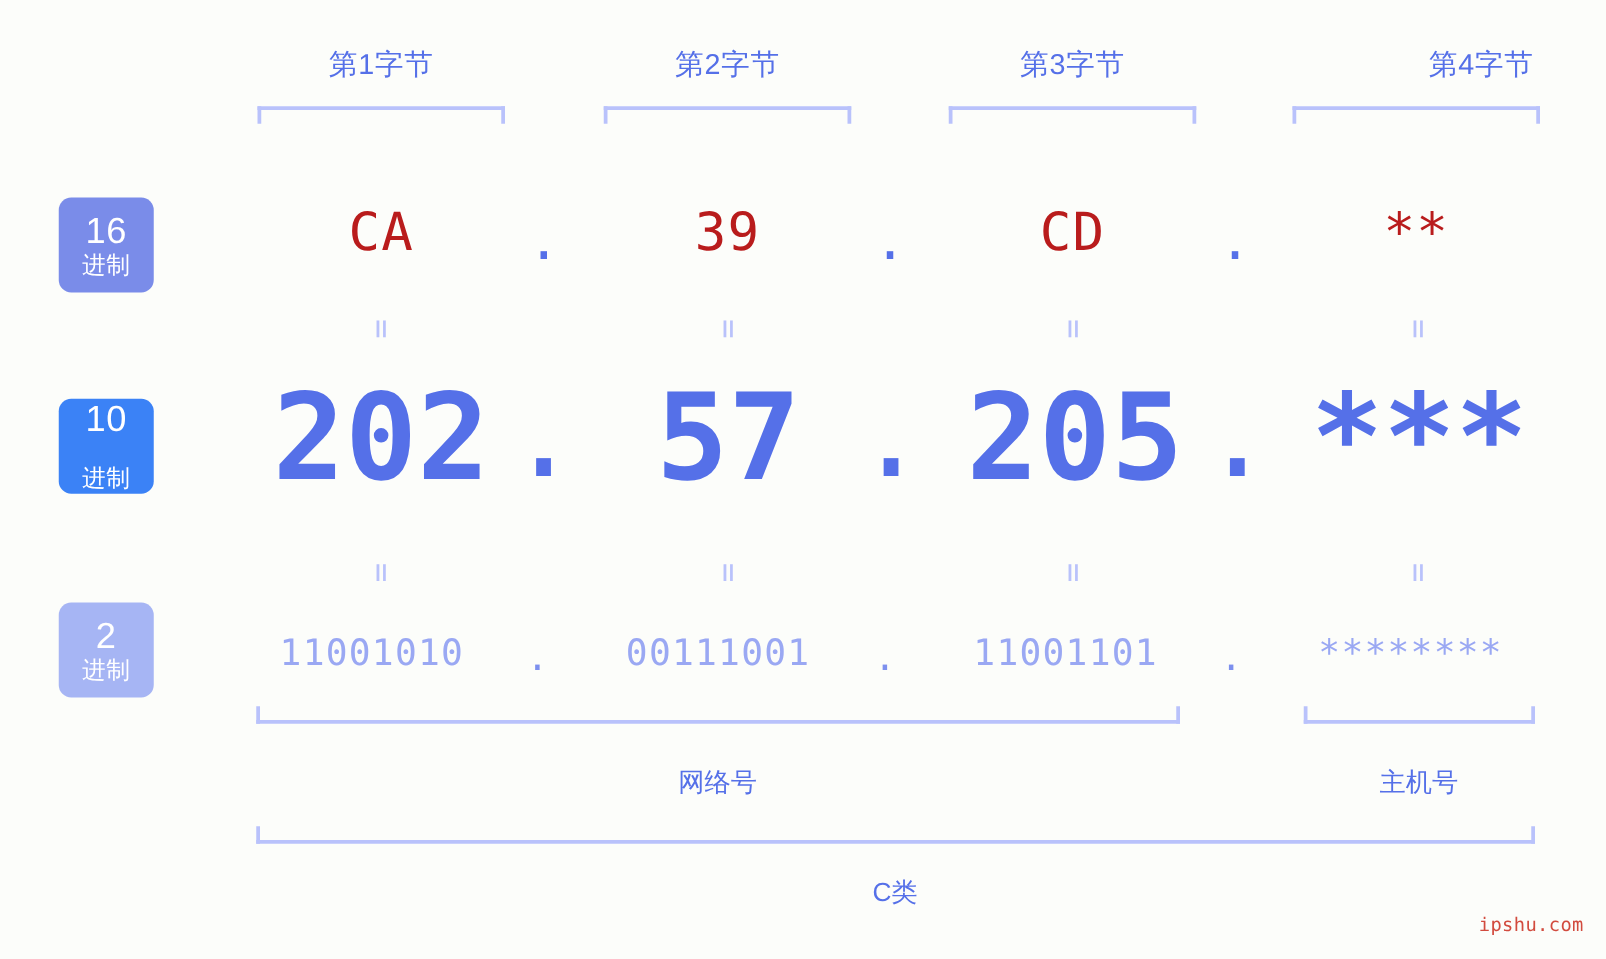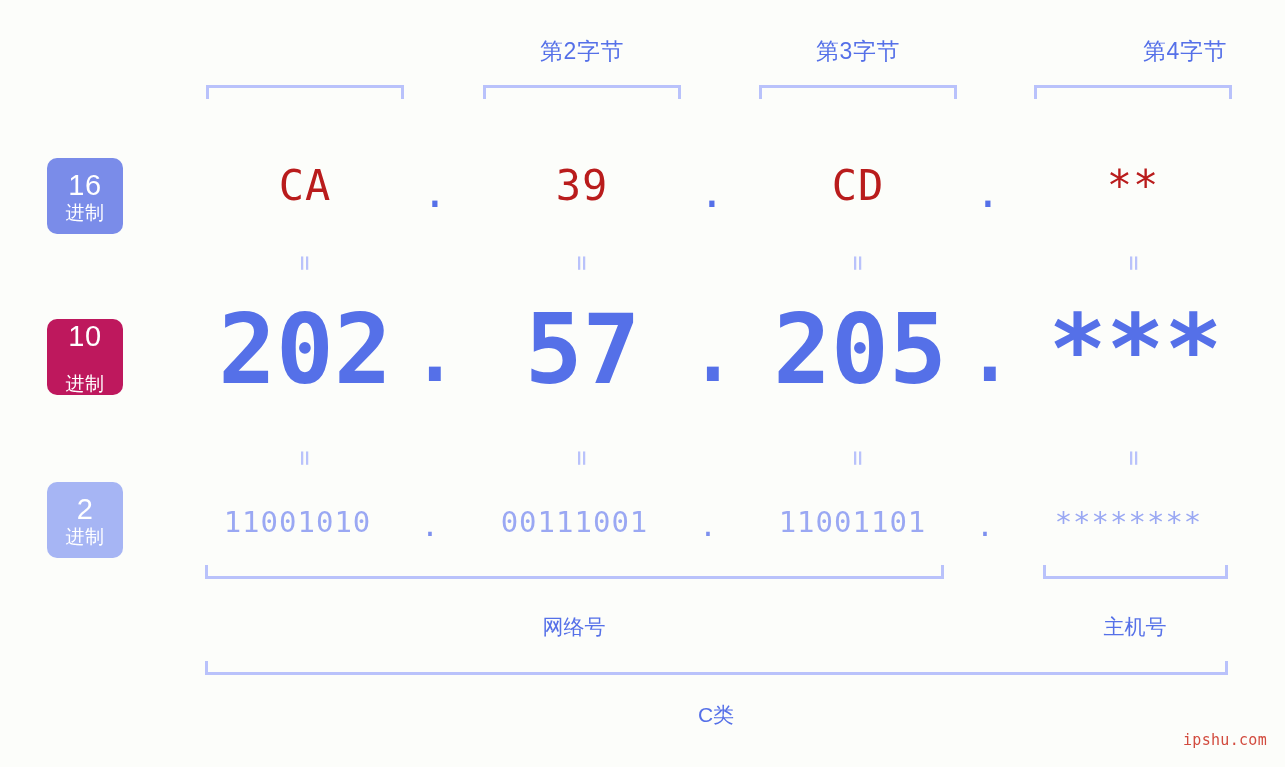--- a/index.html
+++ b/index.html
@@ -155,34 +155,35 @@
     letter-spacing: 0.3px;
     line-height: 18px;
     text-align: center;
   }
 </style>
 </head>
 <body>
 
 <div id="stage">
 
+  <div class="byte-label" style="left:205px;">第1字节</div>
   <div class="byte-label" style="left:482px;">第2字节</div>
   <div class="byte-label" style="left:758px;">第3字节</div>
   <div class="byte-label" style="left:1085px;">第4字节</div>
 
   <div class="bracket down" style="left:206px;  top:85px; width:198px;"></div>
   <div class="bracket down" style="left:483px;  top:85px; width:198px;"></div>
   <div class="bracket down" style="left:759px;  top:85px; width:198px;"></div>
   <div class="bracket down" style="left:1034px; top:85px; width:198px;"></div>
 
   <div class="badge" style="top: 158px; background: rgb(122, 140, 233);">
     <span class="num">16</span>
     <span class="unit">进制</span>
   </div>
-  <div class="badge" style="top: 319px; background: #be185d; gap: 20px;">
+  <div class="badge" style="top: 319px; background: #3b82f6; gap: 20px;">
     <span class="num">10</span>
     <span class="unit">进制</span>
   </div>
   <div class="badge" style="top: 482px; background: rgb(166, 181, 244);">
     <span class="num">2</span>
     <span class="unit">进制</span>
   </div>
 
   <div class="cell hex-val" style="left:205px; top:160px; width:200px;">CA</div>
   <div class="cell hex-val" style="left:482px; top:160px; width:200px;">39</div>

